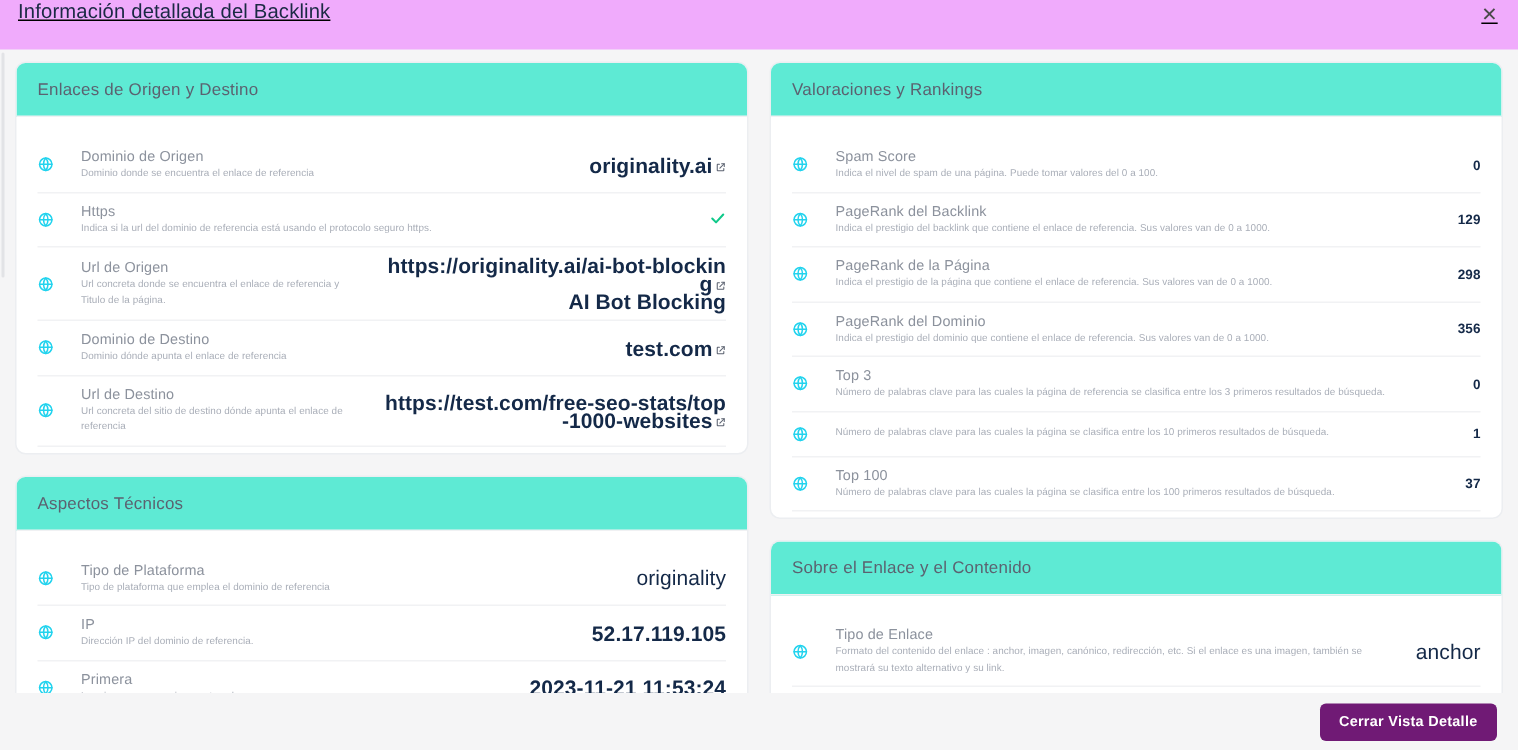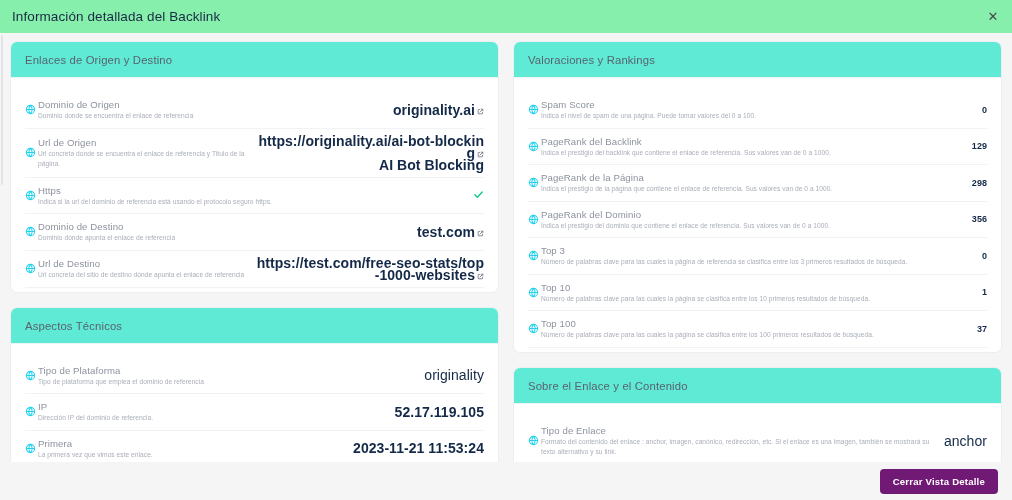--- a/index.html
+++ b/index.html
@@ -15,26 +15,27 @@
     position: relative;
     width: 1012px; height: 500px;
     background: #f5f5f6;
     display: flex; flex-direction: column;
   }
 
   
   .modal-header {
     height: 33px;
     flex: 0 0 33px;
-    background: #86efac;
+    background: #f0abfc;
     display: flex;
-    align-items: center;
+    align-items: flex-start;
     padding: 0 10px 0 12px;
     position: relative;
     z-index: 5;
+    text-decoration: underline;
   }
   .modal-title {
     font-size: 13.5px;
     color: #1b2a44;
     font-weight: 400;
     letter-spacing: .1px;
     white-space: nowrap;
   }
   .close-x {
     margin-left: auto;
@@ -78,21 +79,21 @@
     letter-spacing: .15px;
     background: #5eead4;
     border-bottom: 1px solid #f0f1f3;
   }
   .card-body { padding: 14px 14px 4px 14px; }
 
   
   .row {
     display: flex;
     align-items: center;
-    gap: 2px;
+    gap: 18px;
     padding: 6px 0 6px 0;
     border-bottom: 1px solid #f1f2f4;
     min-height: 30px;
   }
   .row:last-child { border-bottom: 1px solid #f1f2f4; justify-content: center; }
 
   .row-ico {
     flex: 0 0 11px;
     width: 11px; height: 11px;
     display: block;
@@ -228,54 +229,54 @@
               </div>
               <div class="row">
                 <span class="row-ico">
                   <svg viewBox="0 0 24 24" fill="none" stroke="#22d3ee" stroke-width="2.2" stroke-linecap="round" stroke-linejoin="round">
                     <circle cx="12" cy="12" r="9"></circle>
                     <path d="M3 12h18"></path>
                     <path d="M12 3a14 14 0 0 1 0 18a14 14 0 0 1 0-18z"></path>
                   </svg>
                 </span>
                 <div class="row-texts">
+                  <div class="row-label">Https</div>
+                  <div class="row-desc">Indica si la url del dominio de referencia está usando el protocolo seguro https.</div>
+                </div>
+                <div class="row-value"><span class="check"><svg viewBox="0 0 24 24" fill="none" stroke="#10c98a" stroke-width="3" stroke-linecap="round" stroke-linejoin="round">
+                      <path d="M4 12.5l5.5 5.5L20 6.5"></path>
+                    </svg></span></div>
+              </div>
+              <div class="row">
+                <span class="row-ico">
+                  <svg viewBox="0 0 24 24" fill="none" stroke="#22d3ee" stroke-width="2.2" stroke-linecap="round" stroke-linejoin="round">
+                    <circle cx="12" cy="12" r="9"></circle>
+                    <path d="M3 12h18"></path>
+                    <path d="M12 3a14 14 0 0 1 0 18a14 14 0 0 1 0-18z"></path>
+                  </svg>
+                </span>
+                <div class="row-texts">
                   <div class="row-label">Url de Origen</div>
                   <div class="row-desc">Url concreta donde se encuentra el enlace de referencia y Titulo de la página.</div>
                 </div>
                 <div class="row-value wide"><span>https://originality.ai/ai-bot-blocking</span><span class="ext"><svg viewBox="0 0 24 24" fill="none" stroke="#5b6270" stroke-width="2.4" stroke-linecap="round" stroke-linejoin="round">
                       <path d="M14 4h6v6"></path>
                       <path d="M20 4L10 14"></path>
                       <path d="M19 15v4a1 1 0 0 1-1 1H5a1 1 0 0 1-1-1V6a1 1 0 0 1 1-1h4"></path>
                     </svg></span><span class="val-sub">AI Bot Blocking</span></div>
               </div>
               <div class="row">
                 <span class="row-ico">
                   <svg viewBox="0 0 24 24" fill="none" stroke="#22d3ee" stroke-width="2.2" stroke-linecap="round" stroke-linejoin="round">
                     <circle cx="12" cy="12" r="9"></circle>
                     <path d="M3 12h18"></path>
                     <path d="M12 3a14 14 0 0 1 0 18a14 14 0 0 1 0-18z"></path>
                   </svg>
                 </span>
                 <div class="row-texts">
-                  <div class="row-label">Https</div>
-                  <div class="row-desc">Indica si la url del dominio de referencia está usando el protocolo seguro https.</div>
-                </div>
-                <div class="row-value"><span class="check"><svg viewBox="0 0 24 24" fill="none" stroke="#10c98a" stroke-width="3" stroke-linecap="round" stroke-linejoin="round">
-                      <path d="M4 12.5l5.5 5.5L20 6.5"></path>
-                    </svg></span></div>
-              </div>
-              <div class="row">
-                <span class="row-ico">
-                  <svg viewBox="0 0 24 24" fill="none" stroke="#22d3ee" stroke-width="2.2" stroke-linecap="round" stroke-linejoin="round">
-                    <circle cx="12" cy="12" r="9"></circle>
-                    <path d="M3 12h18"></path>
-                    <path d="M12 3a14 14 0 0 1 0 18a14 14 0 0 1 0-18z"></path>
-                  </svg>
-                </span>
-                <div class="row-texts">
                   <div class="row-label">Dominio de Destino</div>
                   <div class="row-desc">Dominio dónde apunta el enlace de referencia</div>
                 </div>
                 <div class="row-value wide"><span>test.com</span><span class="ext"><svg viewBox="0 0 24 24" fill="none" stroke="#5b6270" stroke-width="2.4" stroke-linecap="round" stroke-linejoin="round">
                       <path d="M14 4h6v6"></path>
                       <path d="M20 4L10 14"></path>
                       <path d="M19 15v4a1 1 0 0 1-1 1H5a1 1 0 0 1-1-1V6a1 1 0 0 1 1-1h4"></path>
                     </svg></span></div>
               </div>
               <div class="row">
@@ -442,21 +443,20 @@
               </div>
               <div class="row">
                 <span class="row-ico">
                   <svg viewBox="0 0 24 24" fill="none" stroke="#22d3ee" stroke-width="2.2" stroke-linecap="round" stroke-linejoin="round">
                     <circle cx="12" cy="12" r="9"></circle>
                     <path d="M3 12h18"></path>
                     <path d="M12 3a14 14 0 0 1 0 18a14 14 0 0 1 0-18z"></path>
                   </svg>
                 </span>
                 <div class="row-texts">
-                  <div class="row-label">Top 10</div>
                   <div class="row-desc">Número de palabras clave para las cuales la página se clasifica entre los 10 primeros resultados de búsqueda.</div>
                 </div>
                 <div class="row-value num">1</div>
               </div>
               <div class="row">
                 <span class="row-ico">
                   <svg viewBox="0 0 24 24" fill="none" stroke="#22d3ee" stroke-width="2.2" stroke-linecap="round" stroke-linejoin="round">
                     <circle cx="12" cy="12" r="9"></circle>
                     <path d="M3 12h18"></path>
                     <path d="M12 3a14 14 0 0 1 0 18a14 14 0 0 1 0-18z"></path>

